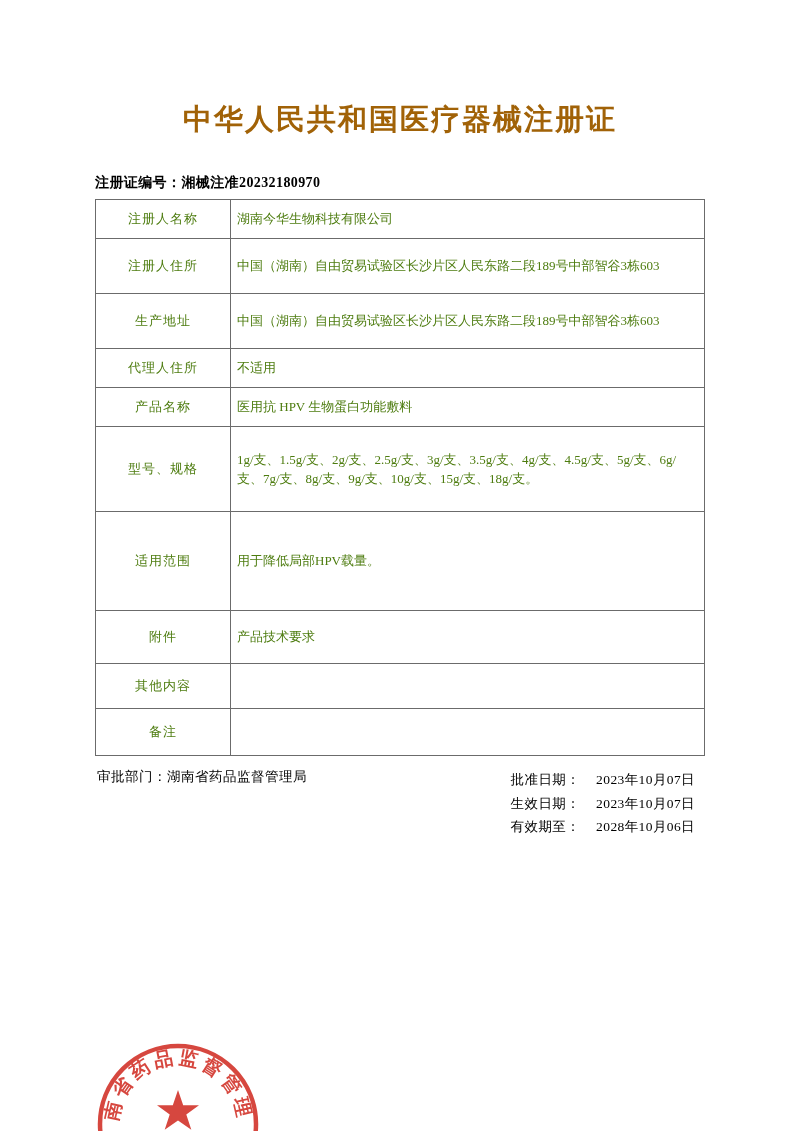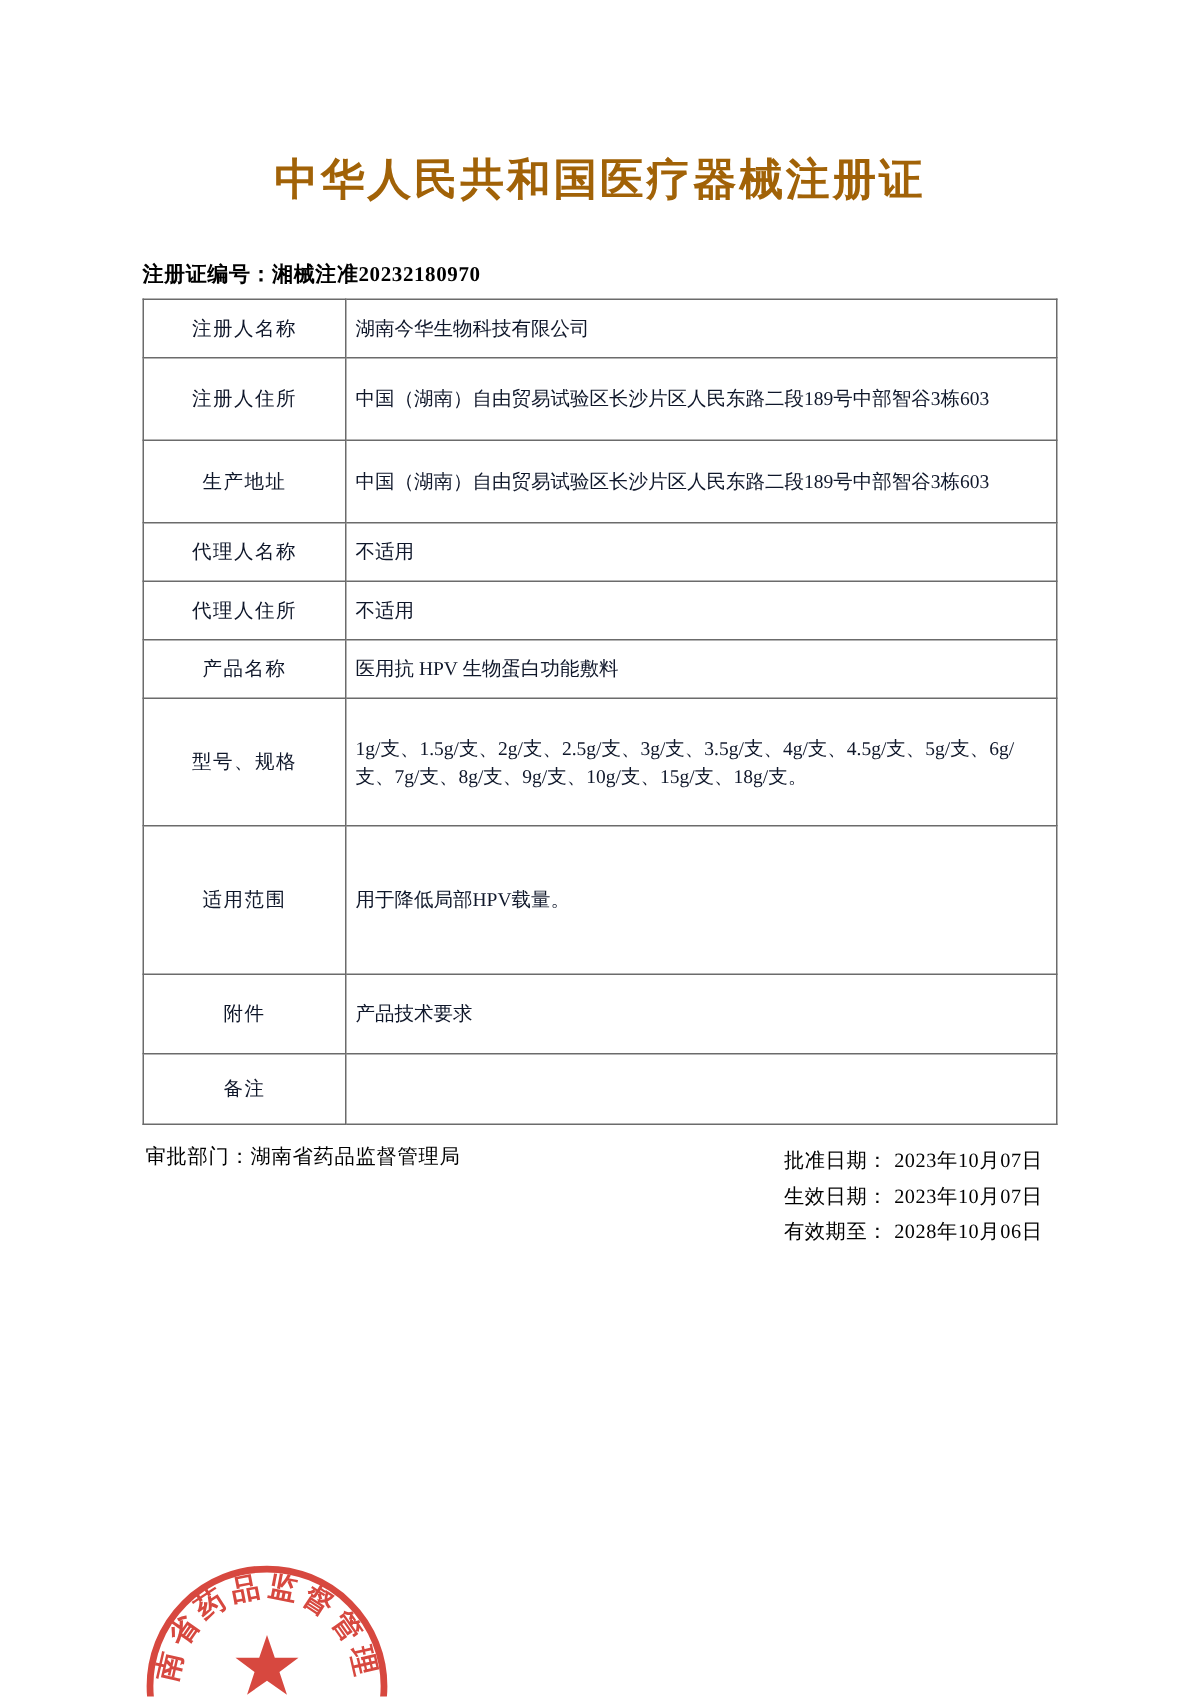--- a/index.html
+++ b/index.html
@@ -40,21 +40,21 @@
     letter-spacing: 0.4px;
   }
   table.cert {
     width: 100%;
     border-collapse: collapse;
     table-layout: fixed;
   }
   table.cert td {
     border: 1px solid #6b6b6b;
     font-size: 13px;
-    color: #0f172a;
+    color: #4d7c0f;
     vertical-align: middle;
     padding: 4px 6px;
     line-height: 1.5;
   }
   td.label {
     width: 122px;
     text-align: center;
     letter-spacing: 1px;
     font-size: 13.5px;
   }
@@ -86,21 +86,21 @@
     padding-left: 2px;
     letter-spacing: 0.5px;
     white-space: nowrap;
   }
   .footer-right {
     text-align: left;
     line-height: 1.75;
     letter-spacing: 0.4px;
     padding-right: 10px;
   }
-  .footer-right div span.fr-label { margin-right: 4px; }
+  .footer-right div span.fr-label { margin-right: 16px; }
 
   
   .seal {
     position: absolute;
     left: 92px;
     top: 938px;
     width: 172px;
     height: 172px;
     pointer-events: none;
   }
@@ -125,42 +125,42 @@
       </tr>
       <tr class="r-two">
         <td class="label">注册人住所</td>
         <td class="value">中国（湖南）自由贸易试验区长沙片区人民东路二段189号中部智谷3栋603</td>
       </tr>
       <tr class="r-two">
         <td class="label">生产地址</td>
         <td class="value">中国（湖南）自由贸易试验区长沙片区人民东路二段189号中部智谷3栋603</td>
       </tr>
       <tr class="r-short">
-        <td class="label">代理人名称</td>
-        <td class="value">不适用</td>
-      </tr>
-      <tr class="r-short">
         <td class="label">代理人住所</td>
         <td class="value">不适用</td>
       </tr>
       <tr class="r-short">
         <td class="label">产品名称</td>
         <td class="value">医用抗 HPV 生物蛋白功能敷料</td>
       </tr>
       <tr class="r-spec">
         <td class="label">型号、规格</td>
         <td class="value">1g/支、1.5g/支、2g/支、2.5g/支、3g/支、3.5g/支、4g/支、4.5g/支、5g/支、6g/支、7g/支、8g/支、9g/支、10g/支、15g/支、18g/支。</td>
       </tr>
       <tr class="r-scope">
         <td class="label">适用范围</td>
         <td class="value">用于降低局部HPV载量。</td>
       </tr>
       <tr class="r-attach">
         <td class="label">附件</td>
         <td class="value">产品技术要求</td>
+      </tr>
+      <tr class="r-other">
+        <td class="label">其他内容</td>
+        <td class="value"></td>
       </tr>
       <tr class="r-remark">
         <td class="label">备注</td>
         <td class="value"></td>
       </tr>
     </tbody>
   </table>
 
   <div class="footer">
     <div class="footer-left">

